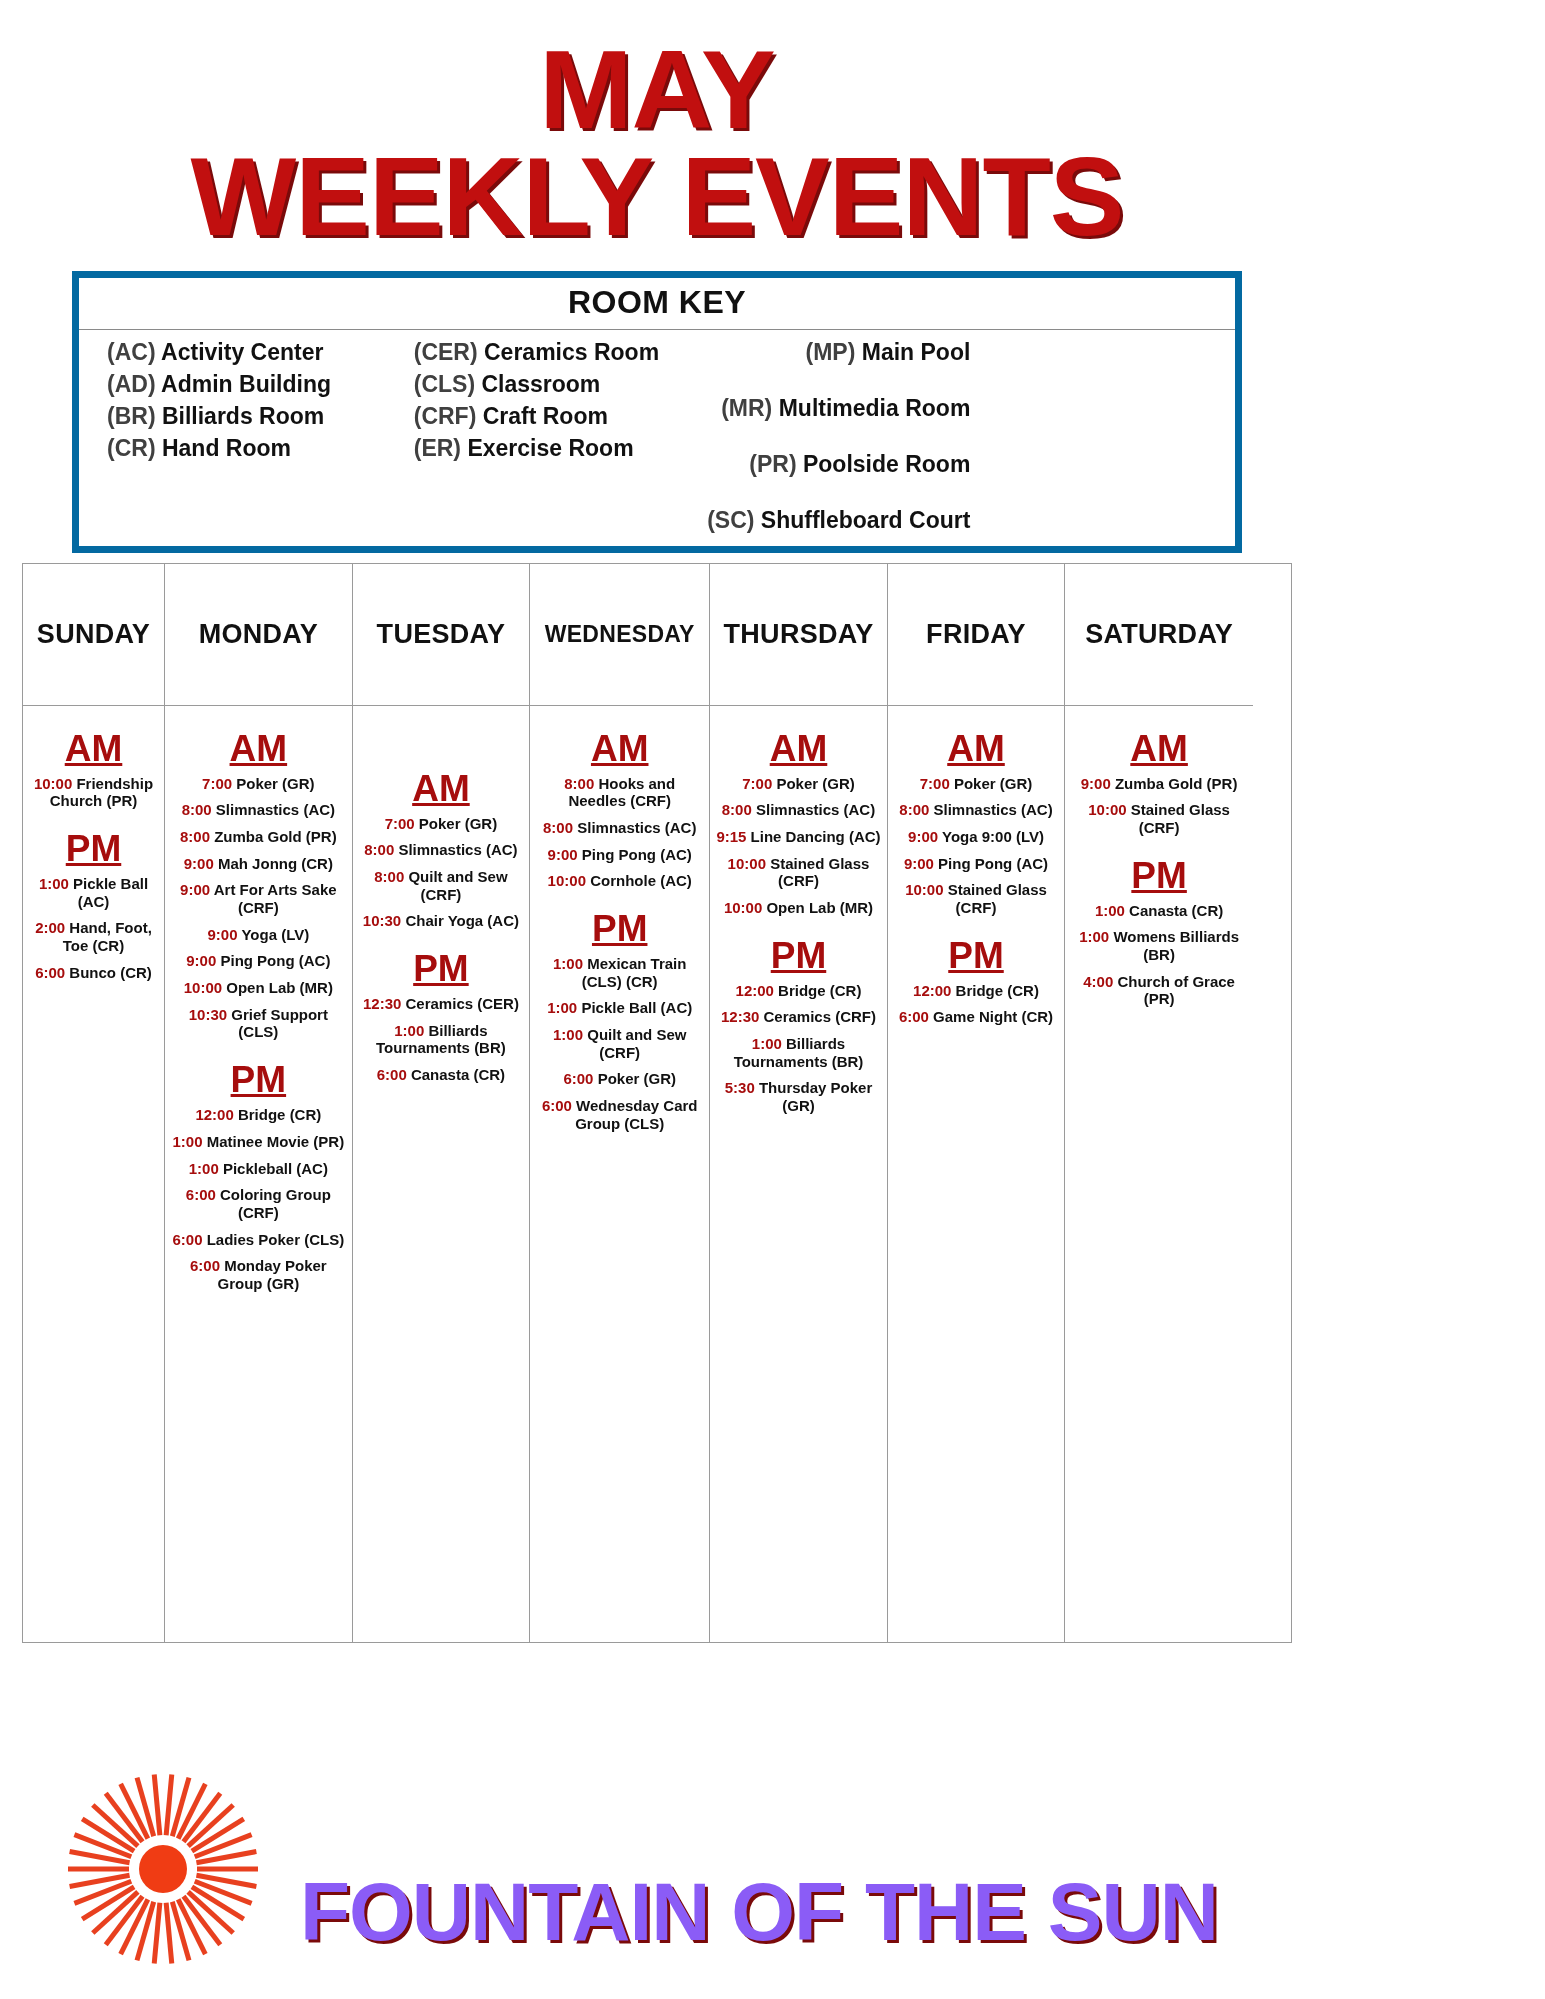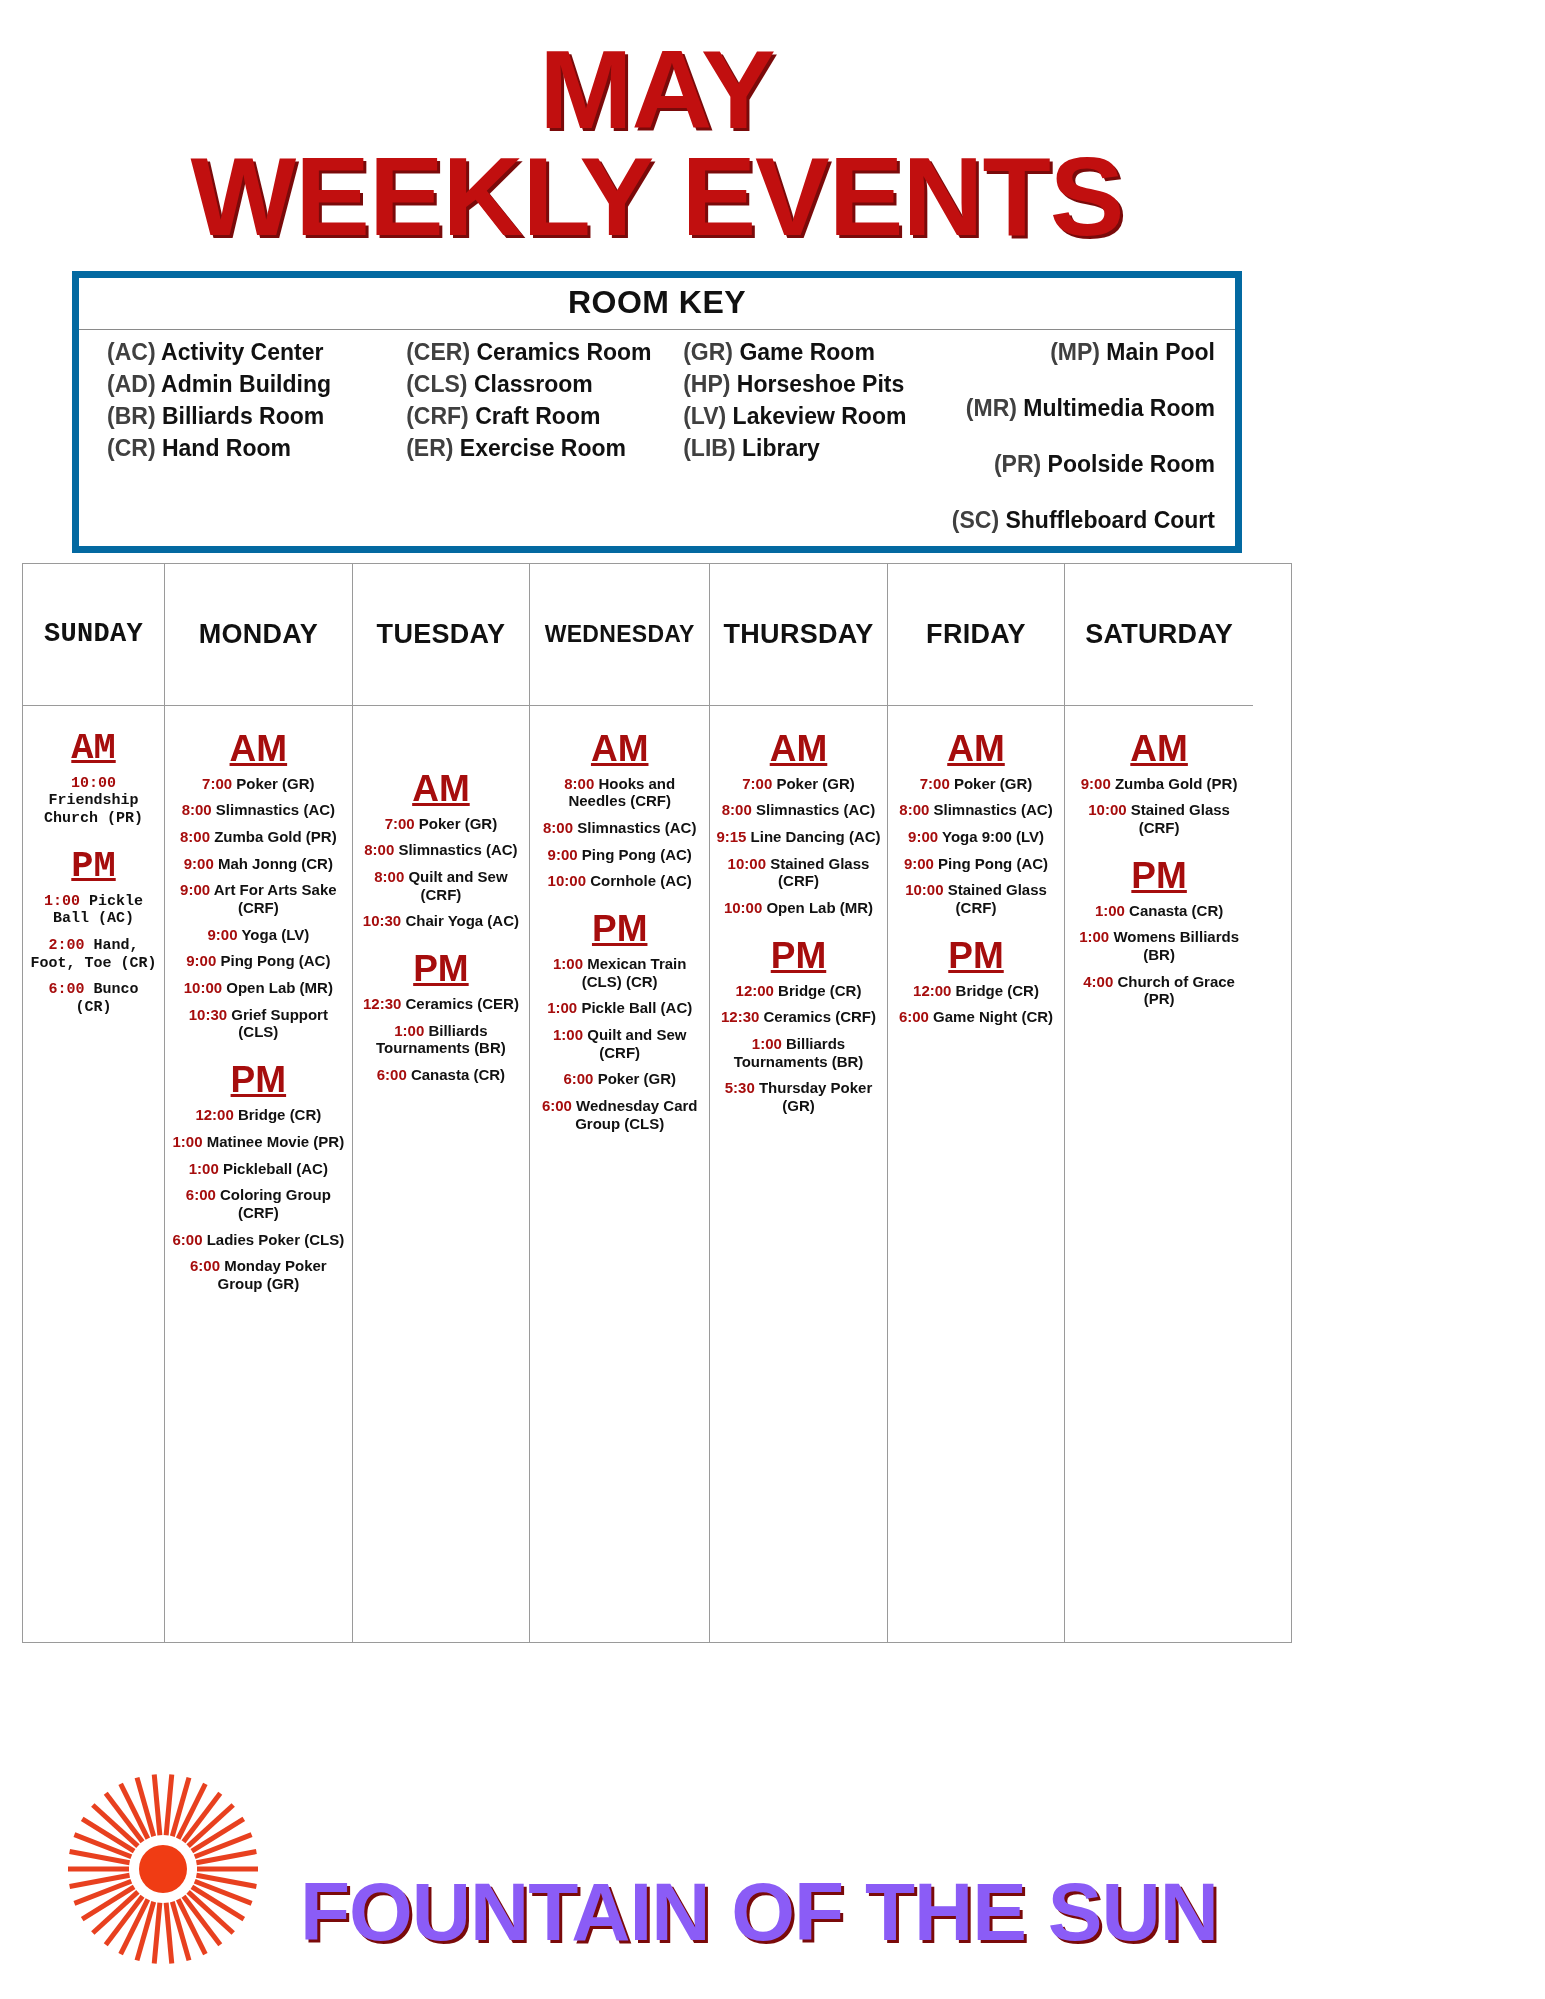--- a/index.html
+++ b/index.html
@@ -88,21 +88,21 @@
     height: 1080px;
     box-sizing: border-box;
   }
   .daycol {
     border-right: 1px solid #9a9a9a;
     box-sizing: border-box;
     display: flex;
     flex-direction: column;
   }
   .daycol:last-child { border-right: none; }
-  .daycol.w1 { width: 11.2%; font-family: Liberation Mono, monospace; }
+  .daycol.w1 { width: 11.2%; }
   .daycol.w2 { width: 14.8%; }
   .daycol.w3 { width: 14.0%; gap: 40px; }
   .daycol.w4 { width: 14.2%; }
   .daycol.w5 { width: 14.0%; }
   .daycol.w6 { width: 14.0%; }
   .daycol.w7 { width: 14.8%; }
 
   .dayhead {
     height: 142px;
     border-bottom: 1px solid #9a9a9a;
@@ -187,26 +187,20 @@
         <div class="rk-item"><span class="rk-code">(CR)</span> <span>Hand Room</span></div>
       </div>
 
       <div class="rk-col c2">
         <div class="rk-item"><span class="rk-code">(CER)</span> <span>Ceramics Room</span></div>
         <div class="rk-item"><span class="rk-code">(CLS)</span> <span>Classroom</span></div>
         <div class="rk-item"><span class="rk-code">(CRF)</span> <span>Craft Room</span></div>
         <div class="rk-item"><span class="rk-code">(ER)</span> <span>Exercise Room</span></div>
       </div>
 
-      <div class="rk-col c3">
-        <div class="rk-item"><span class="rk-code">(GR)</span> <span>Game Room</span></div>
-        <div class="rk-item"><span class="rk-code">(HP)</span> <span>Horseshoe Pits</span></div>
-        <div class="rk-item"><span class="rk-code">(LV)</span> <span>Lakeview Room</span></div>
-        <div class="rk-item"><span class="rk-code">(LIB)</span> <span>Library</span></div>
-      </div>
 
       <div class="rk-col c4">
         <div class="rk-item"><span class="rk-code">(MP)</span> <span>Main Pool</span></div>
         <div class="rk-item"><span class="rk-code">(MR)</span> <span>Multimedia Room</span></div>
         <div class="rk-item"><span class="rk-code">(PR)</span> <span>Poolside Room</span></div>
         <div class="rk-item"><span class="rk-code">(SC)</span> <span>Shuffleboard Court</span></div>
       </div>
 
     </div>
   </div>

